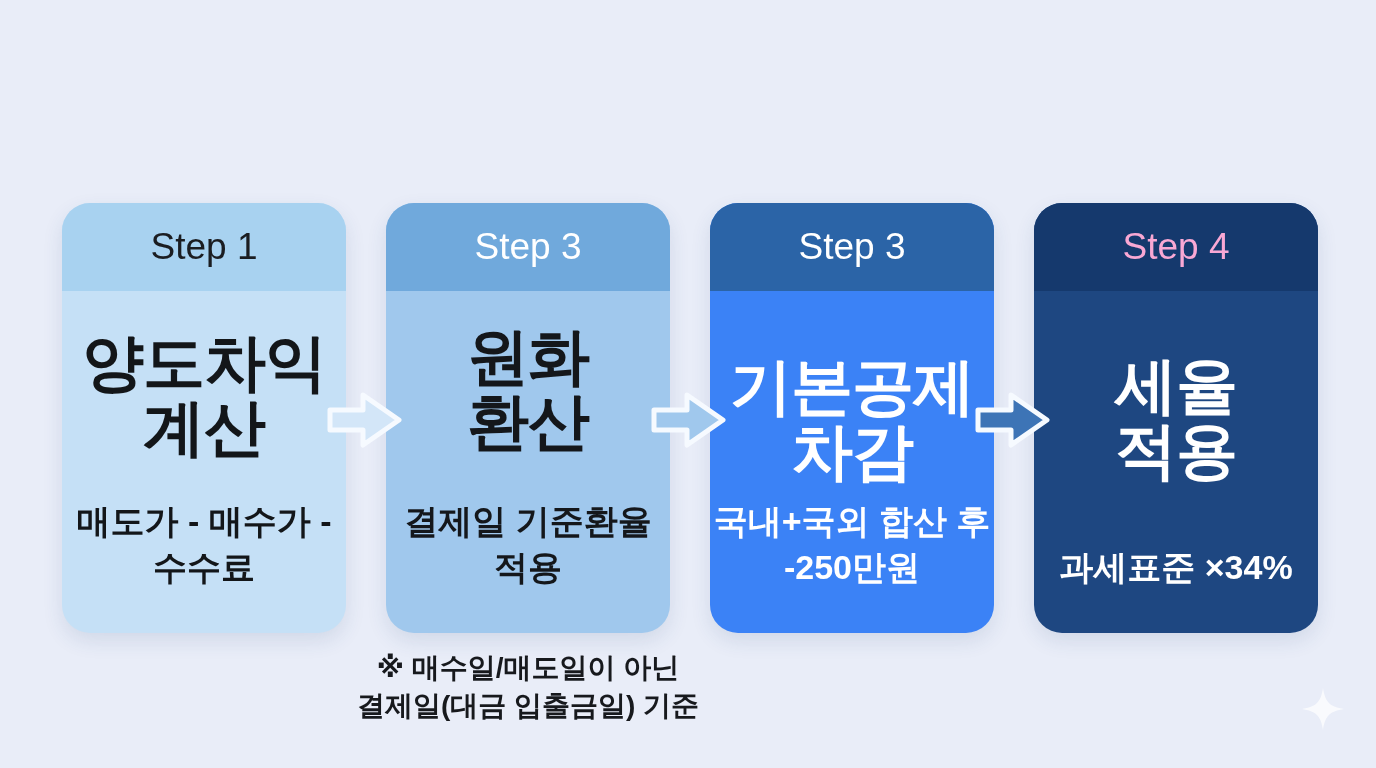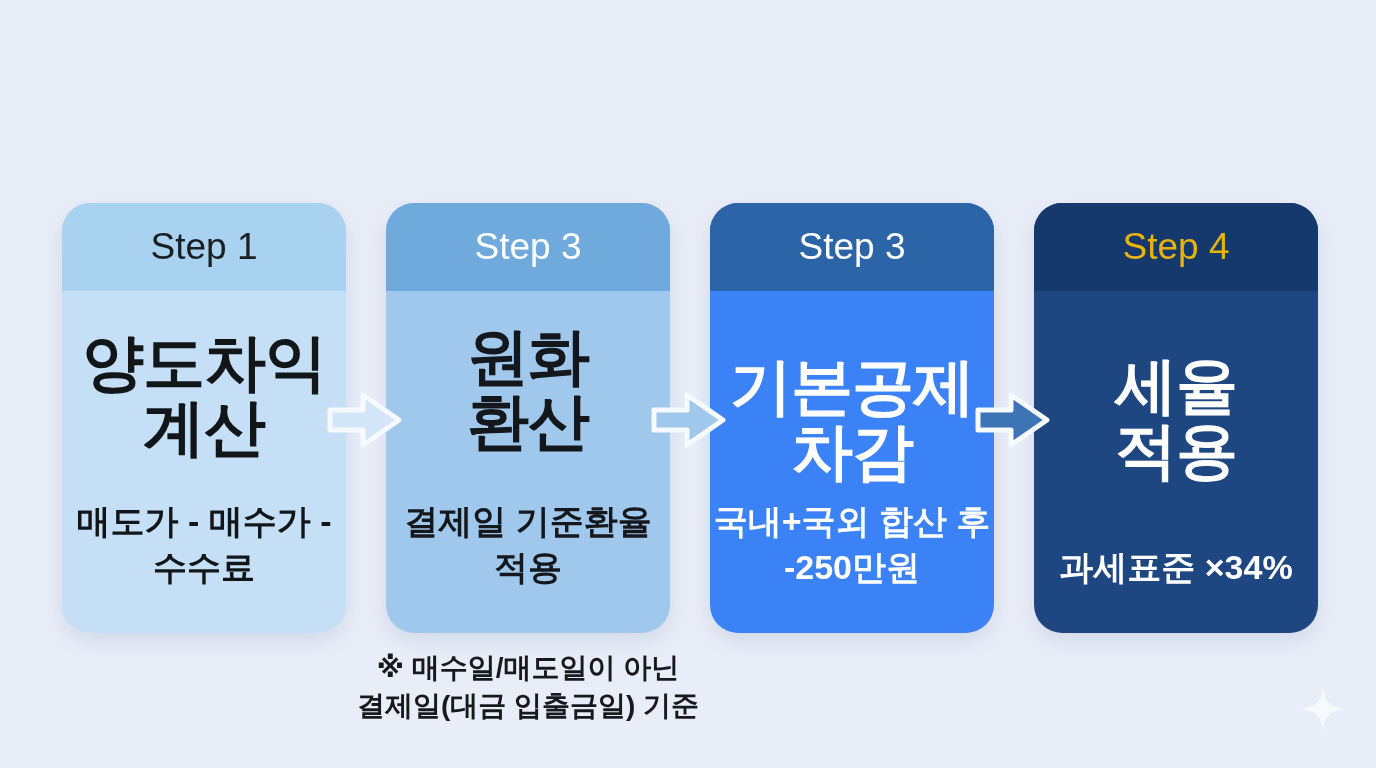--- a/index.html
+++ b/index.html
@@ -134,21 +134,21 @@
 
   <div class="arrow-wrap">
     <svg class="arrow-svg" width="80" height="66" viewBox="0 0 80 66">
       <path d="M4,23 L37,23 L37,8 L73,33 L37,58 L37,43 L4,43 Z" stroke-width="5" stroke-linejoin="round" fill="#3d74b6" stroke="#f6faff"></path>
     </svg>
   </div>
 
   <div class="step-col">
     <div class="card" style="background: rgb(30, 71, 129);">
       <div class="card-header" style="background: rgb(21, 57, 109);">
-        <span class="step-label" style="color: #eab308;">Step 4</span>
+        <span class="step-label" style="color: #f9a8d4;">Step 4</span>
       </div>
       <div class="card-body" style="color: rgb(255, 255, 255);">
         <div class="card-title">세율
 적용</div>
         <div class="card-sub">과세표준 ×34%</div>
       </div>
     </div>
     <div class="note"></div>
   </div>
 </div>

